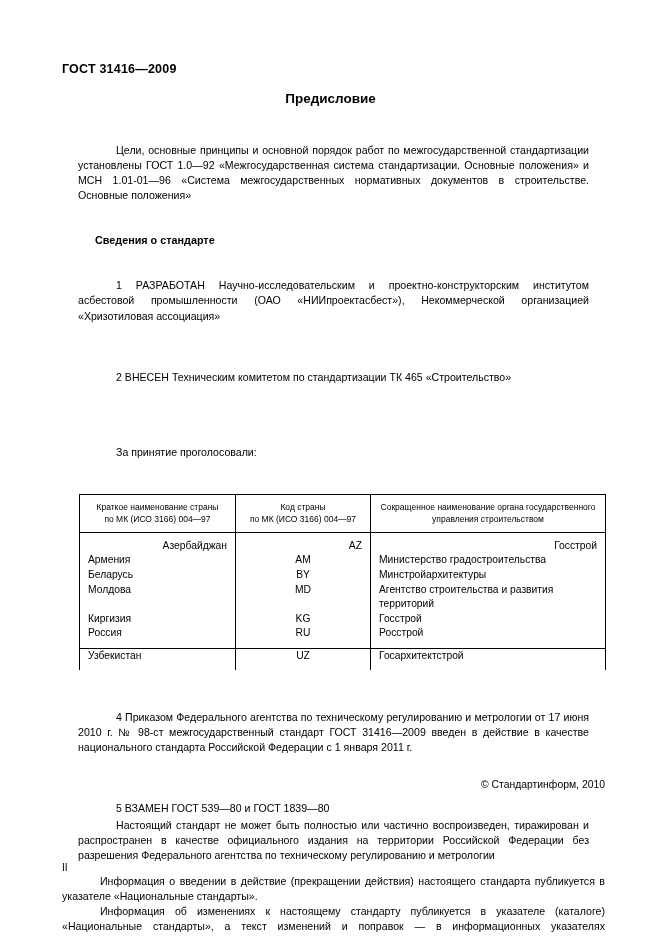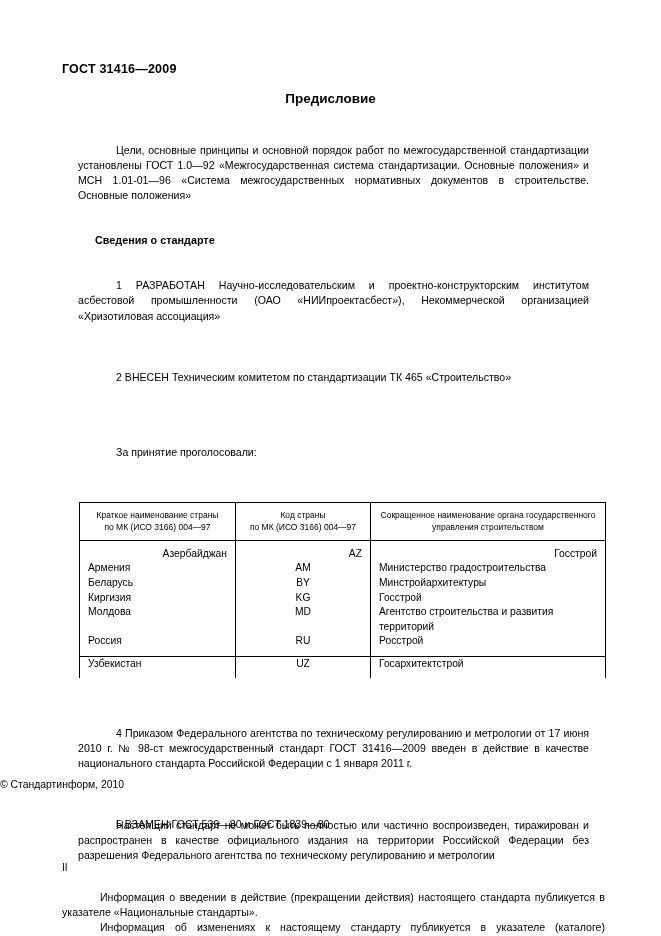--- a/index.html
+++ b/index.html
@@ -59,21 +59,21 @@
   .subhead {
     margin: 0;
     font-size: 10.8px;
     font-weight: bold;
     padding-left: 33px;
     line-height: 15px;
   }
 
   
   .vote-table-wrap {
-    margin: 12px;
+    margin: 4px;
     width: 527px;
     margin-left: 17px;
   }
   table.vote-table {
     border-collapse: collapse;
     width: 100%;
     table-layout: fixed;
   }
   table.vote-table th,
   table.vote-table td {
@@ -119,20 +119,21 @@
     text-align: justify;
   }
   p.italic-note.indent { text-indent: 38px; }
 
   
   .copyright {
     position: absolute;
     left: 0;
     right: 56px;
     top: 779px;
+    text-align: right;
     font-size: 10.4px;
   }
 
   
   .final-note {
     position: absolute;
     left: 62px;
     top: 802px;
     width: 543px;
   }
@@ -207,28 +208,28 @@
             <td class="col-name">Армения</td>
             <td class="col-code">AM</td>
             <td class="col-org">Министерство градостроительства</td>
           </tr>
           <tr>
             <td class="col-name">Беларусь</td>
             <td class="col-code">BY</td>
             <td class="col-org">Минстройархитектуры</td>
           </tr>
           <tr>
+            <td class="col-name">Молдова</td>
+            <td class="col-code">MD</td>
+            <td class="col-org">Агентство строительства и развития территорий</td>
+          </tr>
+          <tr>
             <td class="col-name">Киргизия</td>
             <td class="col-code">KG</td>
             <td class="col-org">Госстрой</td>
-          </tr>
-          <tr>
-            <td class="col-name">Молдова</td>
-            <td class="col-code">MD</td>
-            <td class="col-org">Агентство строительства и развития территорий</td>
           </tr>
           <tr>
             <td class="col-name">Россия</td>
             <td class="col-code">RU</td>
             <td class="col-org">Росстрой</td>
           </tr>
           <tr class="spacer-row">
             <td class="col-name"></td>
             <td class="col-code"></td>
             <td class="col-org"></td>

